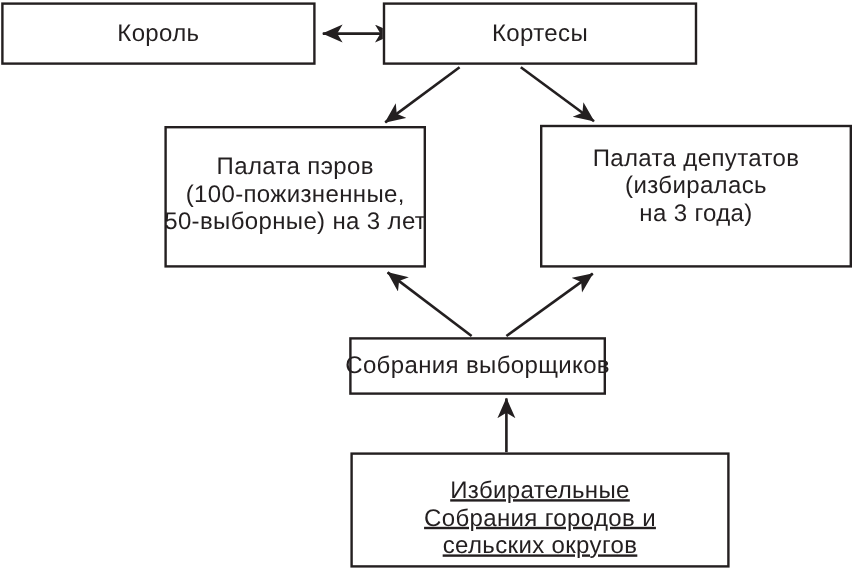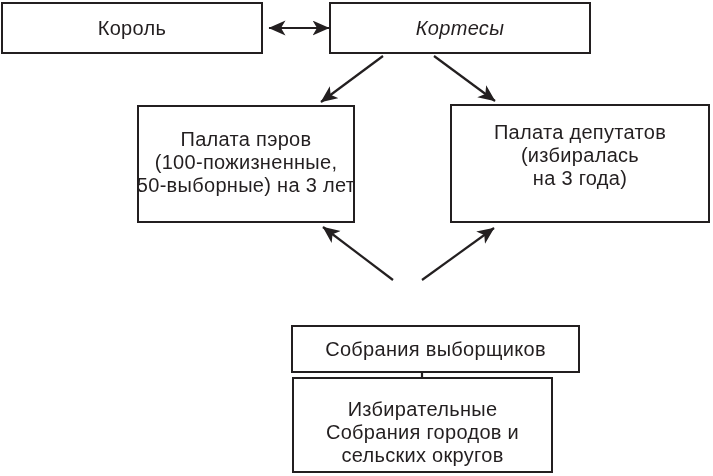--- a/index.html
+++ b/index.html
@@ -32,25 +32,25 @@
     align-items: center;
     justify-content: center;
     text-align: right;
     font-size: 20px;
     line-height: 23px;
     letter-spacing: 0.3px;
     color: #231f20;
   }
   .node .ln { display: block; white-space: nowrap; }
   #n-king      { left: 1px;   top: 2px;   width: 262px; height: 52px; }
-  #n-cortes    { left: 329px; top: 2px;   width: 262px; height: 52px; font-style: italic; }
+  #n-cortes    { left: 319px; top: 2px;   width: 262px; height: 52px; }
   #n-peers     { left: 137px; top: 105px; width: 218px; height: 118px; padding-bottom: 4px; }
   #n-deputies  { left: 450px; top: 104px; width: 260px; height: 119px; padding-bottom: 16px; }
-  #n-electors  { left: 291px; top: 281px; width: 289px; height: 48px; margin-top: 44px; }
-  #n-electoral { left: 292px; top: 377px; width: 261px; height: 96px; padding-top: 15px; }
+  #n-electors  { left: 291px; top: 281px; width: 214px; height: 48px; }
+  #n-electoral { left: 292px; top: 377px; width: 316px; height: 96px; padding-top: 15px; text-decoration: underline; }
 </style>
 </head>
 <body>
 
 <div class="canvas">
 
   <svg class="arrows" viewBox="0 0 713 476" xmlns="http://www.w3.org/2000/svg">
     <defs>
       <marker id="ah" markerUnits="userSpaceOnUse" markerWidth="20" markerHeight="16" refX="16.5" refY="7.5" orient="auto-start-reverse">
         <path d="M0,0 L17,7.5 L0,15 L4.5,7.5 Z" fill="#231f20"></path>

